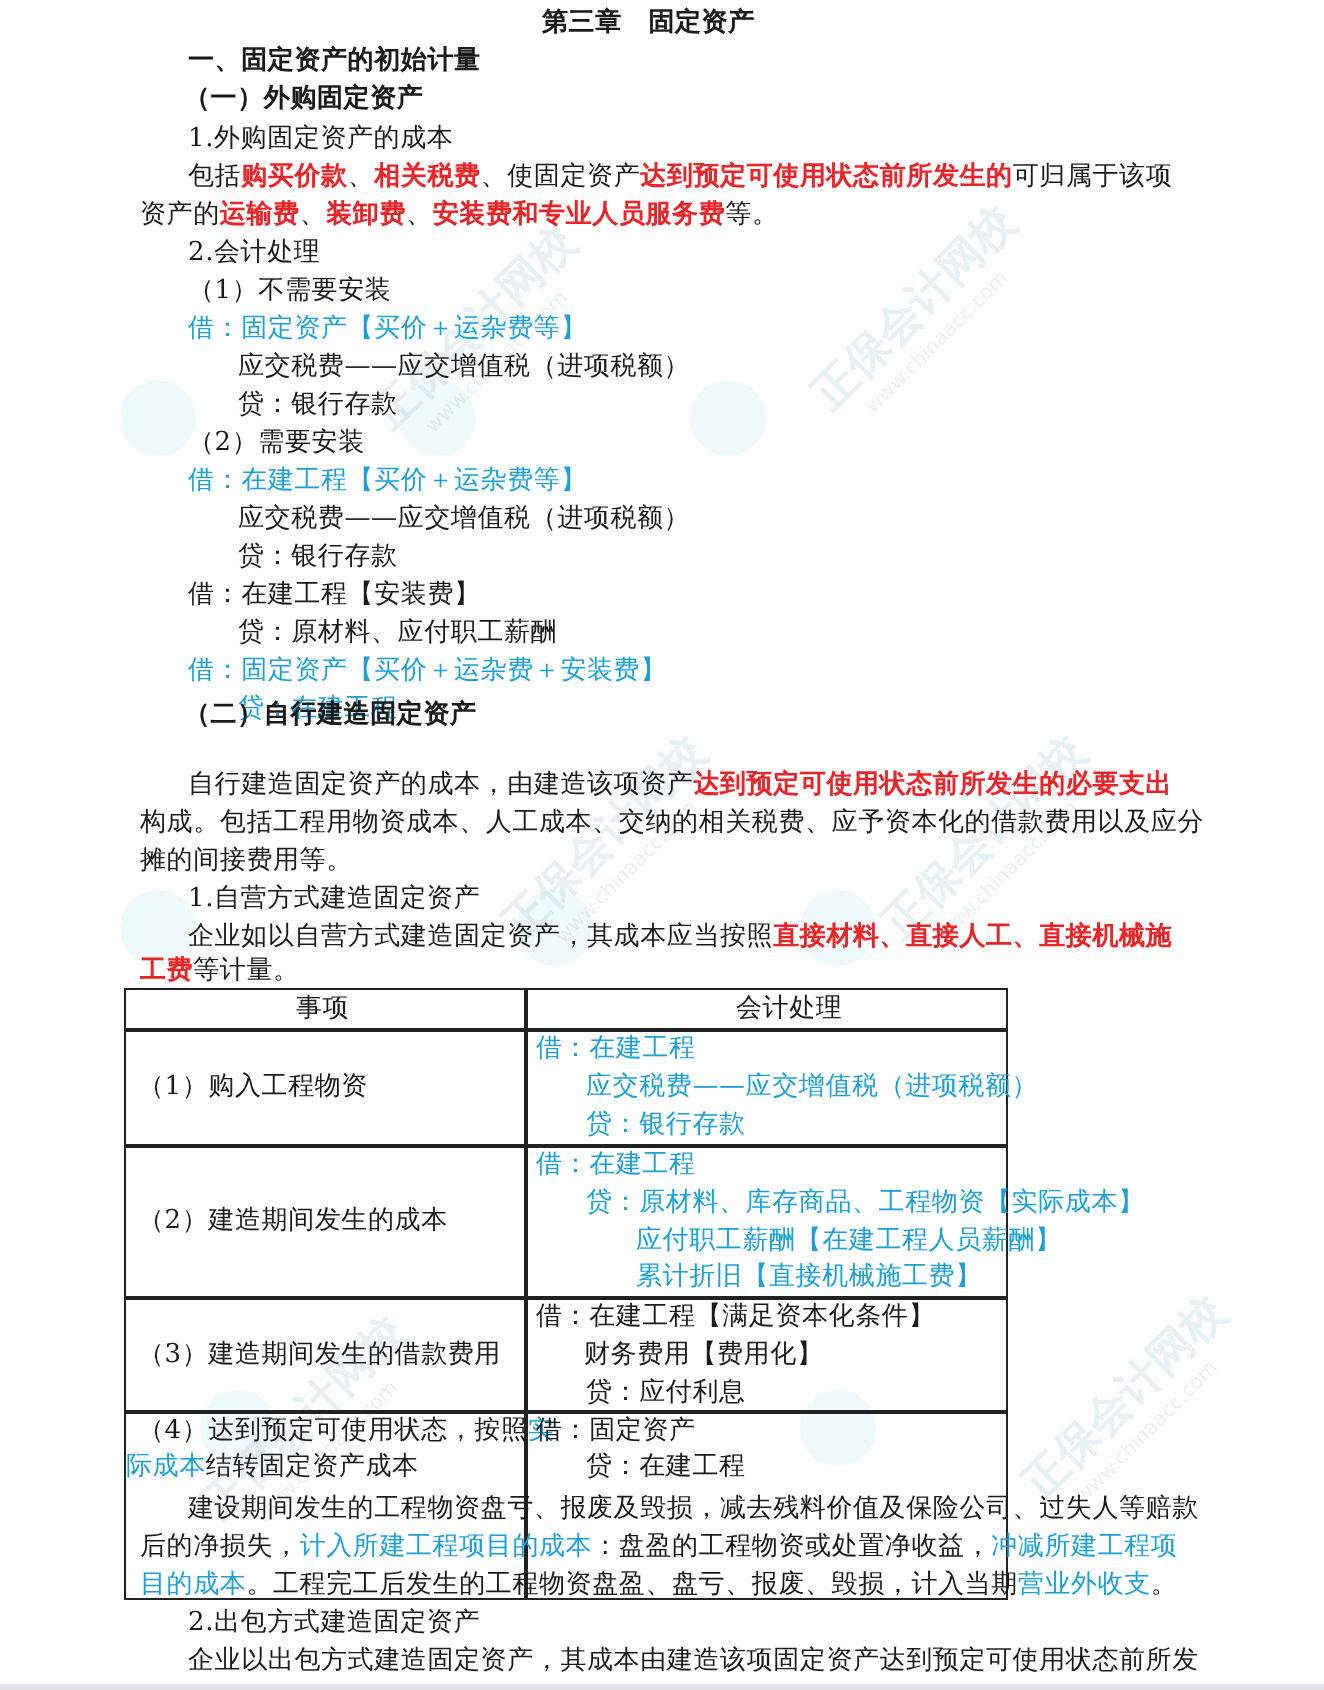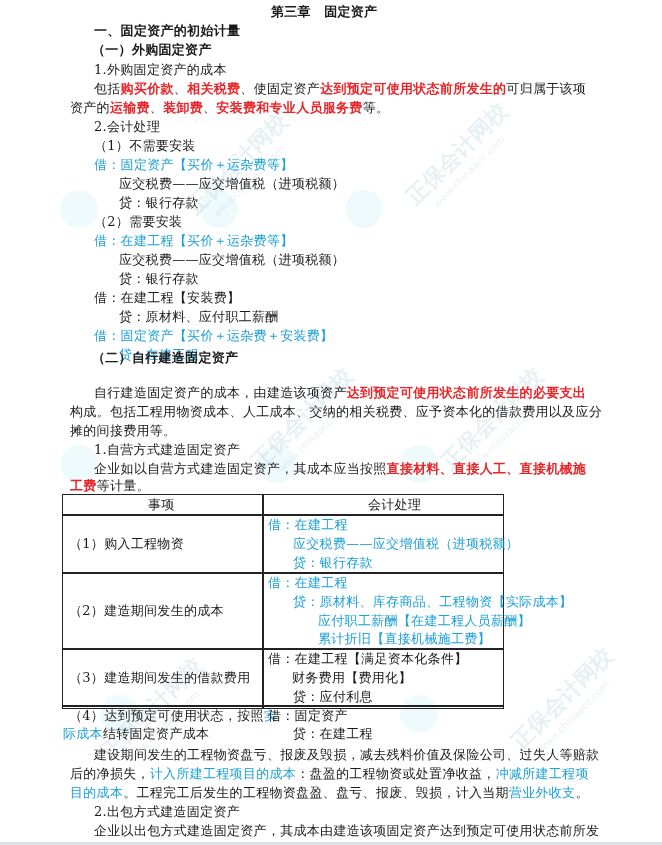--- a/index.html
+++ b/index.html
@@ -82,21 +82,21 @@
   <div class="line" style="left:70px; top:402px;">构成。包括工程用物资成本、人工成本、交纳的相关税费、应予资本化的借款费用以及应分</div>
   <div class="line" style="left:70px; top:421px;">摊的间接费用等。</div>
   <div class="line" style="left:94px; top:440px;">1.自营方式建造固定资产</div>
   <div class="line" style="left:94px; top:459px;">
     <span>企业如以自营方式建造固定资产，其成本应当按照</span><span class="red">直接材料、直接人工、直接机械施</span>
   </div>
   <div class="line" style="left:70px; top:476px;">
     <span class="red">工费</span><span>等计量。</span>
   </div>
 
-  <div style="position:absolute; left:62px; top:494px; width:442px; height:215px; border:1.5px solid #222; box-sizing:border-box;">
+  <div style="position:absolute; left:62px; top:494px; width:442px; height:306px; border:1.5px solid #222; box-sizing:border-box;">
 
     <div style="position:absolute; left:199px; top:0; width:1.5px; height:100%; background:#222;"></div>
 
     <div style="position:absolute; left:0; top:19px; width:100%; height:1.5px; background:#222;"></div>
     <div style="position:absolute; left:0; top:77px; width:100%; height:1.5px; background:#222;"></div>
     <div style="position:absolute; left:0; top:153px; width:100%; height:1.5px; background:#222;"></div>
     <div style="position:absolute; left:0; top:210px; width:100%; height:1.5px; background:#222;"></div>
 
     <div class="line" style="left:85px; top:0px;">事项</div>
     <div class="line" style="left:305px; top:0px;">会计处理</div>

